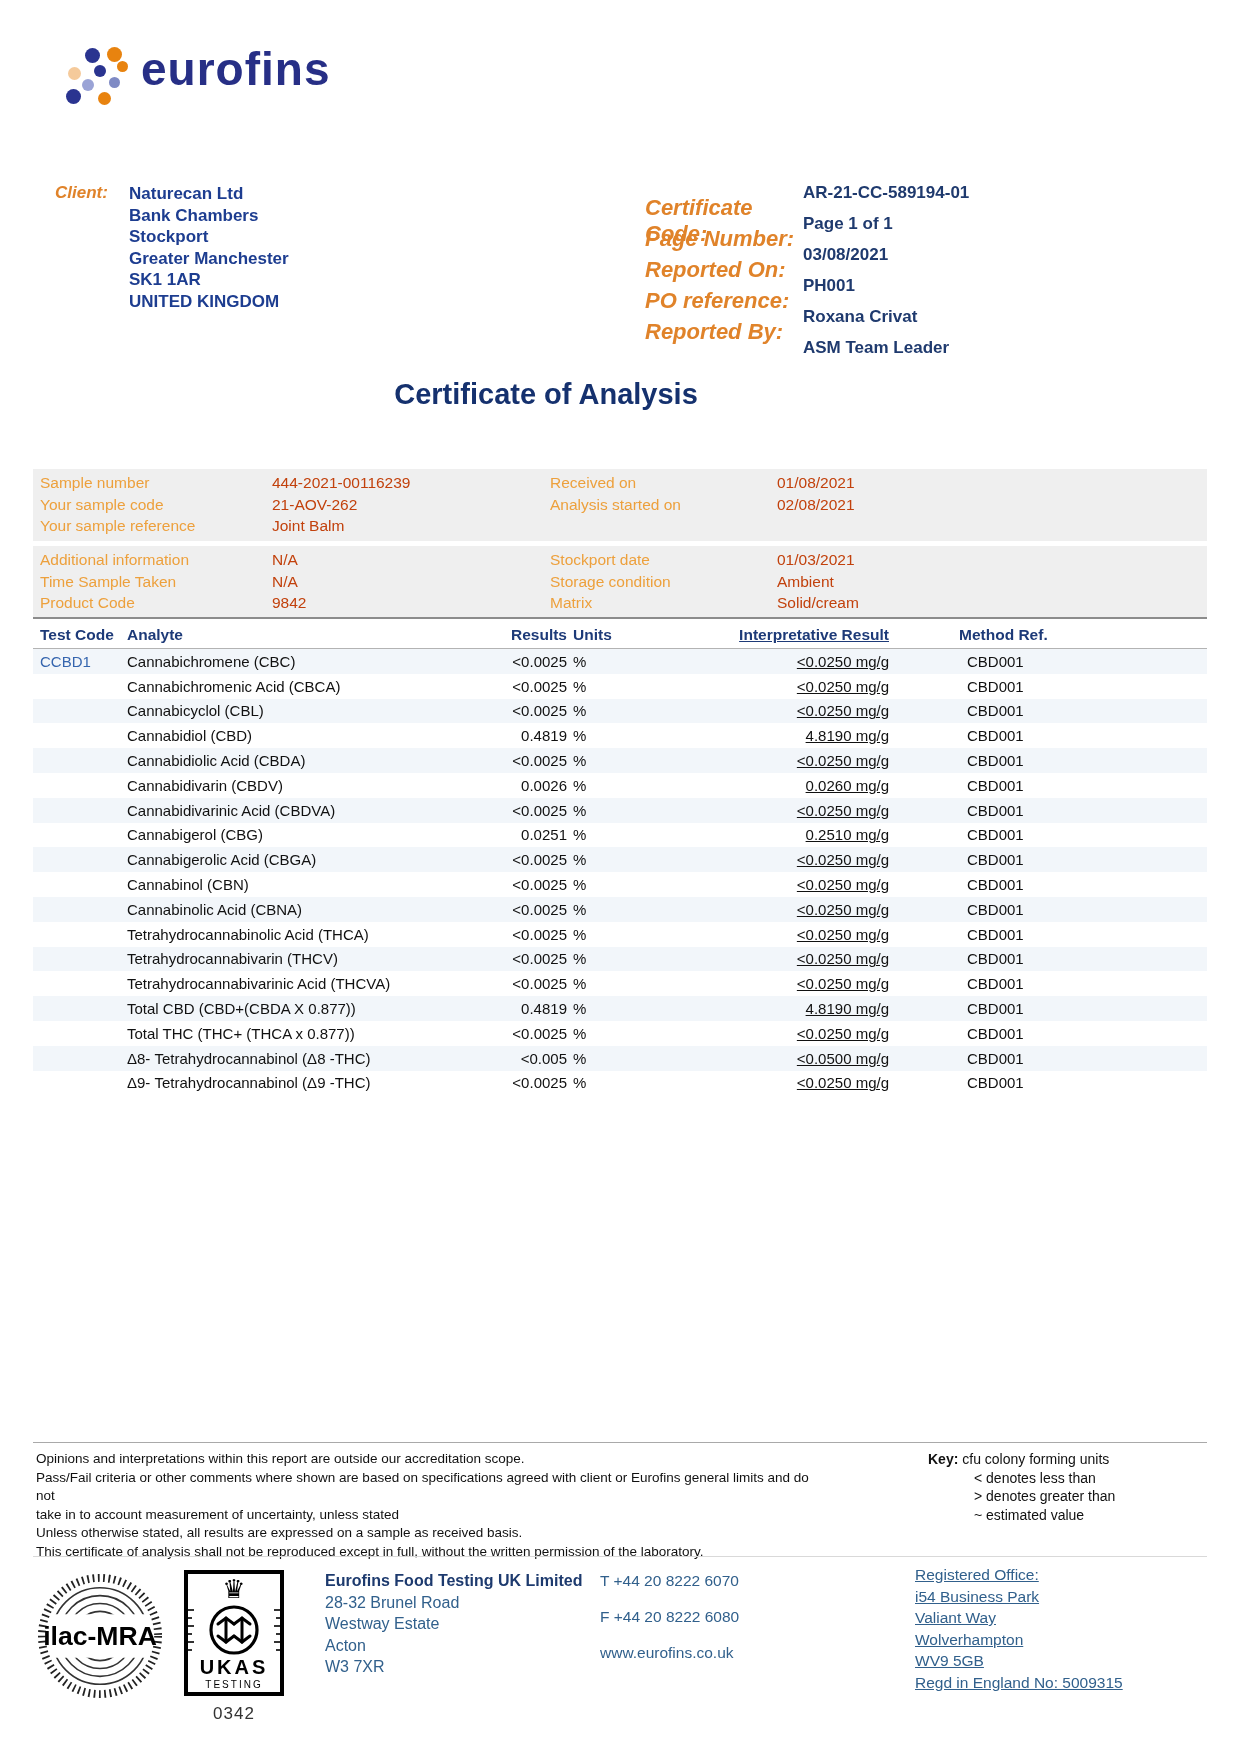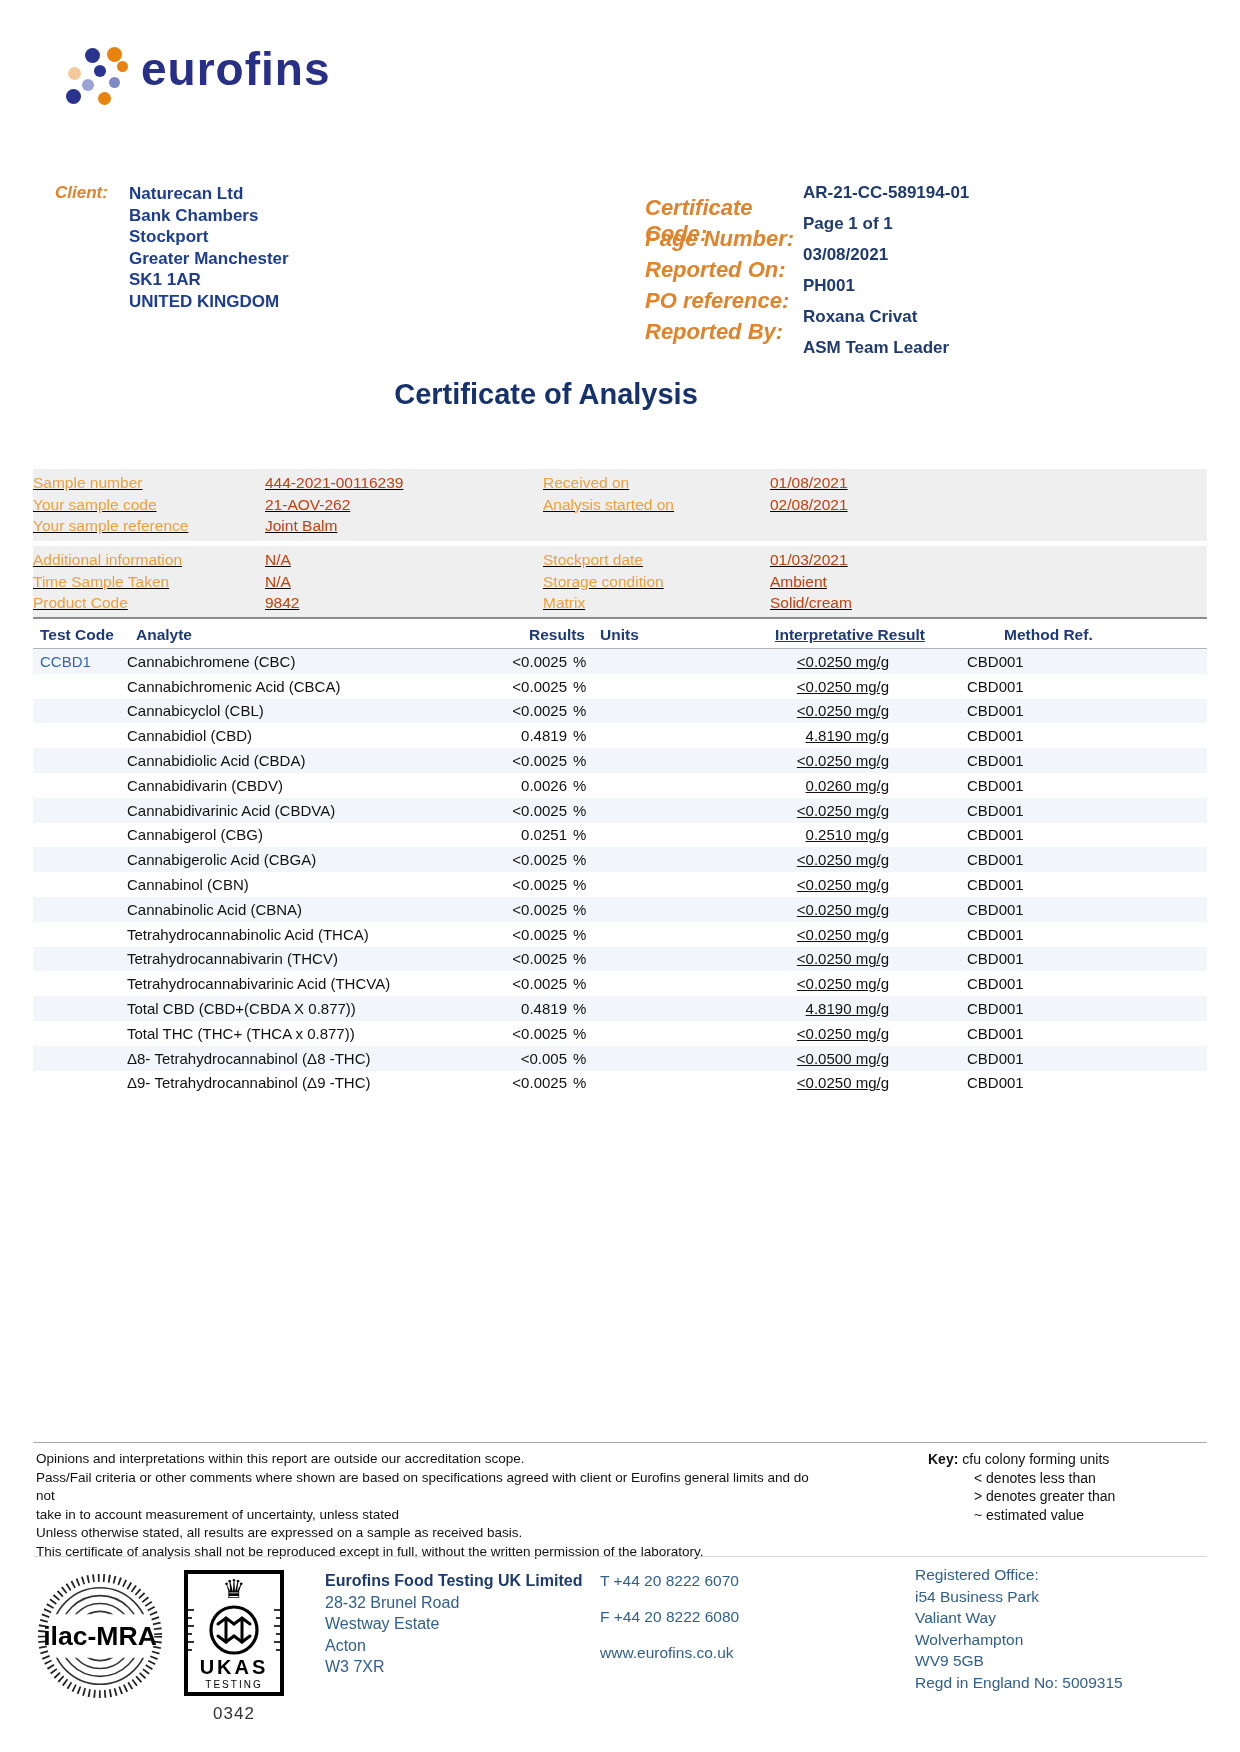--- a/index.html
+++ b/index.html
@@ -21,33 +21,33 @@
   .certinfo .crow { display:grid; grid-template-columns:158px auto; height:31px; }
   .certinfo .clabel { color:#e0832a; font-weight:bold; font-style:italic; font-size:22px;margin-top:12px; }
   .certinfo .cvalue { color:#1f3a6e; font-weight:bold; font-size:17px; }
 
   
   .title { position:absolute; left:0; top:378px; width:1092px; text-align:center;
            font-size:29px; font-weight:bold; color:#15316e; }
 
   
   .infoblock { position:absolute; left:33px; width:1174px; background:#efefef; padding:3px 0 4px 0; }
-  .infoblock .irow { display:grid; grid-template-columns:232px 278px 227px auto; line-height:21.5px; font-size:15.5px;text-decoration:underline; }
+  .infoblock .irow { display:grid; grid-template-columns:232px 278px 227px auto; padding-left:7px; line-height:21.5px; font-size:15.5px; }
   .infoblock .ilabel { color:#eda03c; }
   .infoblock .ivalue { color:#c2410c; }
   .block1 { top:469px; }
   .block2 { top:546px; }
 
   .hr-dark  { position:absolute; left:33px; width:1174px; height:2px; background:#8c8c8c; top:617px; }
 
   
   .rtable { position:absolute; left:33px; top:622px; width:1174px; }
   .thead, .trow { display:grid; grid-template-columns:94px 340px 100px 72px 250px auto; }
   .thead { height:27px; align-items:center; border-bottom:1px solid #b3b3b3;
-           font-size:15.5px; font-weight:bold; color:#1d3a78;gap:9px; }
+           font-size:15.5px; font-weight:bold; color:#1d3a78; }
   .trow  { height:24.8px; align-items:center; font-size:15px; color:#111111; }
   div.trow:nth-of-type(odd) { background:#f2f6fa; }
   .c-test   { padding-left:7px; }
   .c-res    { text-align:right; }
   .c-unit   { padding-left:6px; }
   .c-interp { text-align:right;text-decoration:underline; }
   .c-meth   { padding-left:78px; }
   .thead .c-meth { padding-left:70px; }
   .trow .c-test { color:#3565ae; }
 
@@ -62,21 +62,21 @@
 
   
   .stamps { position:absolute; left:36px; top:1572px; }
   .ukas-wrap { position:absolute; left:184px; top:1570px; width:100px; text-align:center; }
   .ukas-num { font-size:17px; color:#333333; margin-top:4px; letter-spacing:1px; }
 
   .company { position:absolute; left:325px; top:1570px; font-size:16px; line-height:21.5px; color:#31608c; }
   .company .cname { font-weight:bold; color:#1d3a6e; }
   .contact { position:absolute; left:600px; top:1572px; font-size:15.5px; color:#31608c; }
   .contact div { margin-bottom:18px; }
-  .registered { position:absolute; left:915px; top:1564px; font-size:15.5px; line-height:21.5px; color:#31608c; }
+  .registered { position:absolute; left:915px; top:1564px; font-size:15.5px; line-height:21.5px; color:#31608c;text-decoration:underline; }
 </style>
 </head>
 <body>
 
 <div class="page">
 
   <div class="logo">
     <div class="logo-mark">
       <div class="dot" style="left:30px;top:10px;width:15px;height:15px;background:#2a3490;"></div>
       <div class="dot" style="left:52px;top:9px;width:15px;height:15px;background:#e8830f;"></div>

